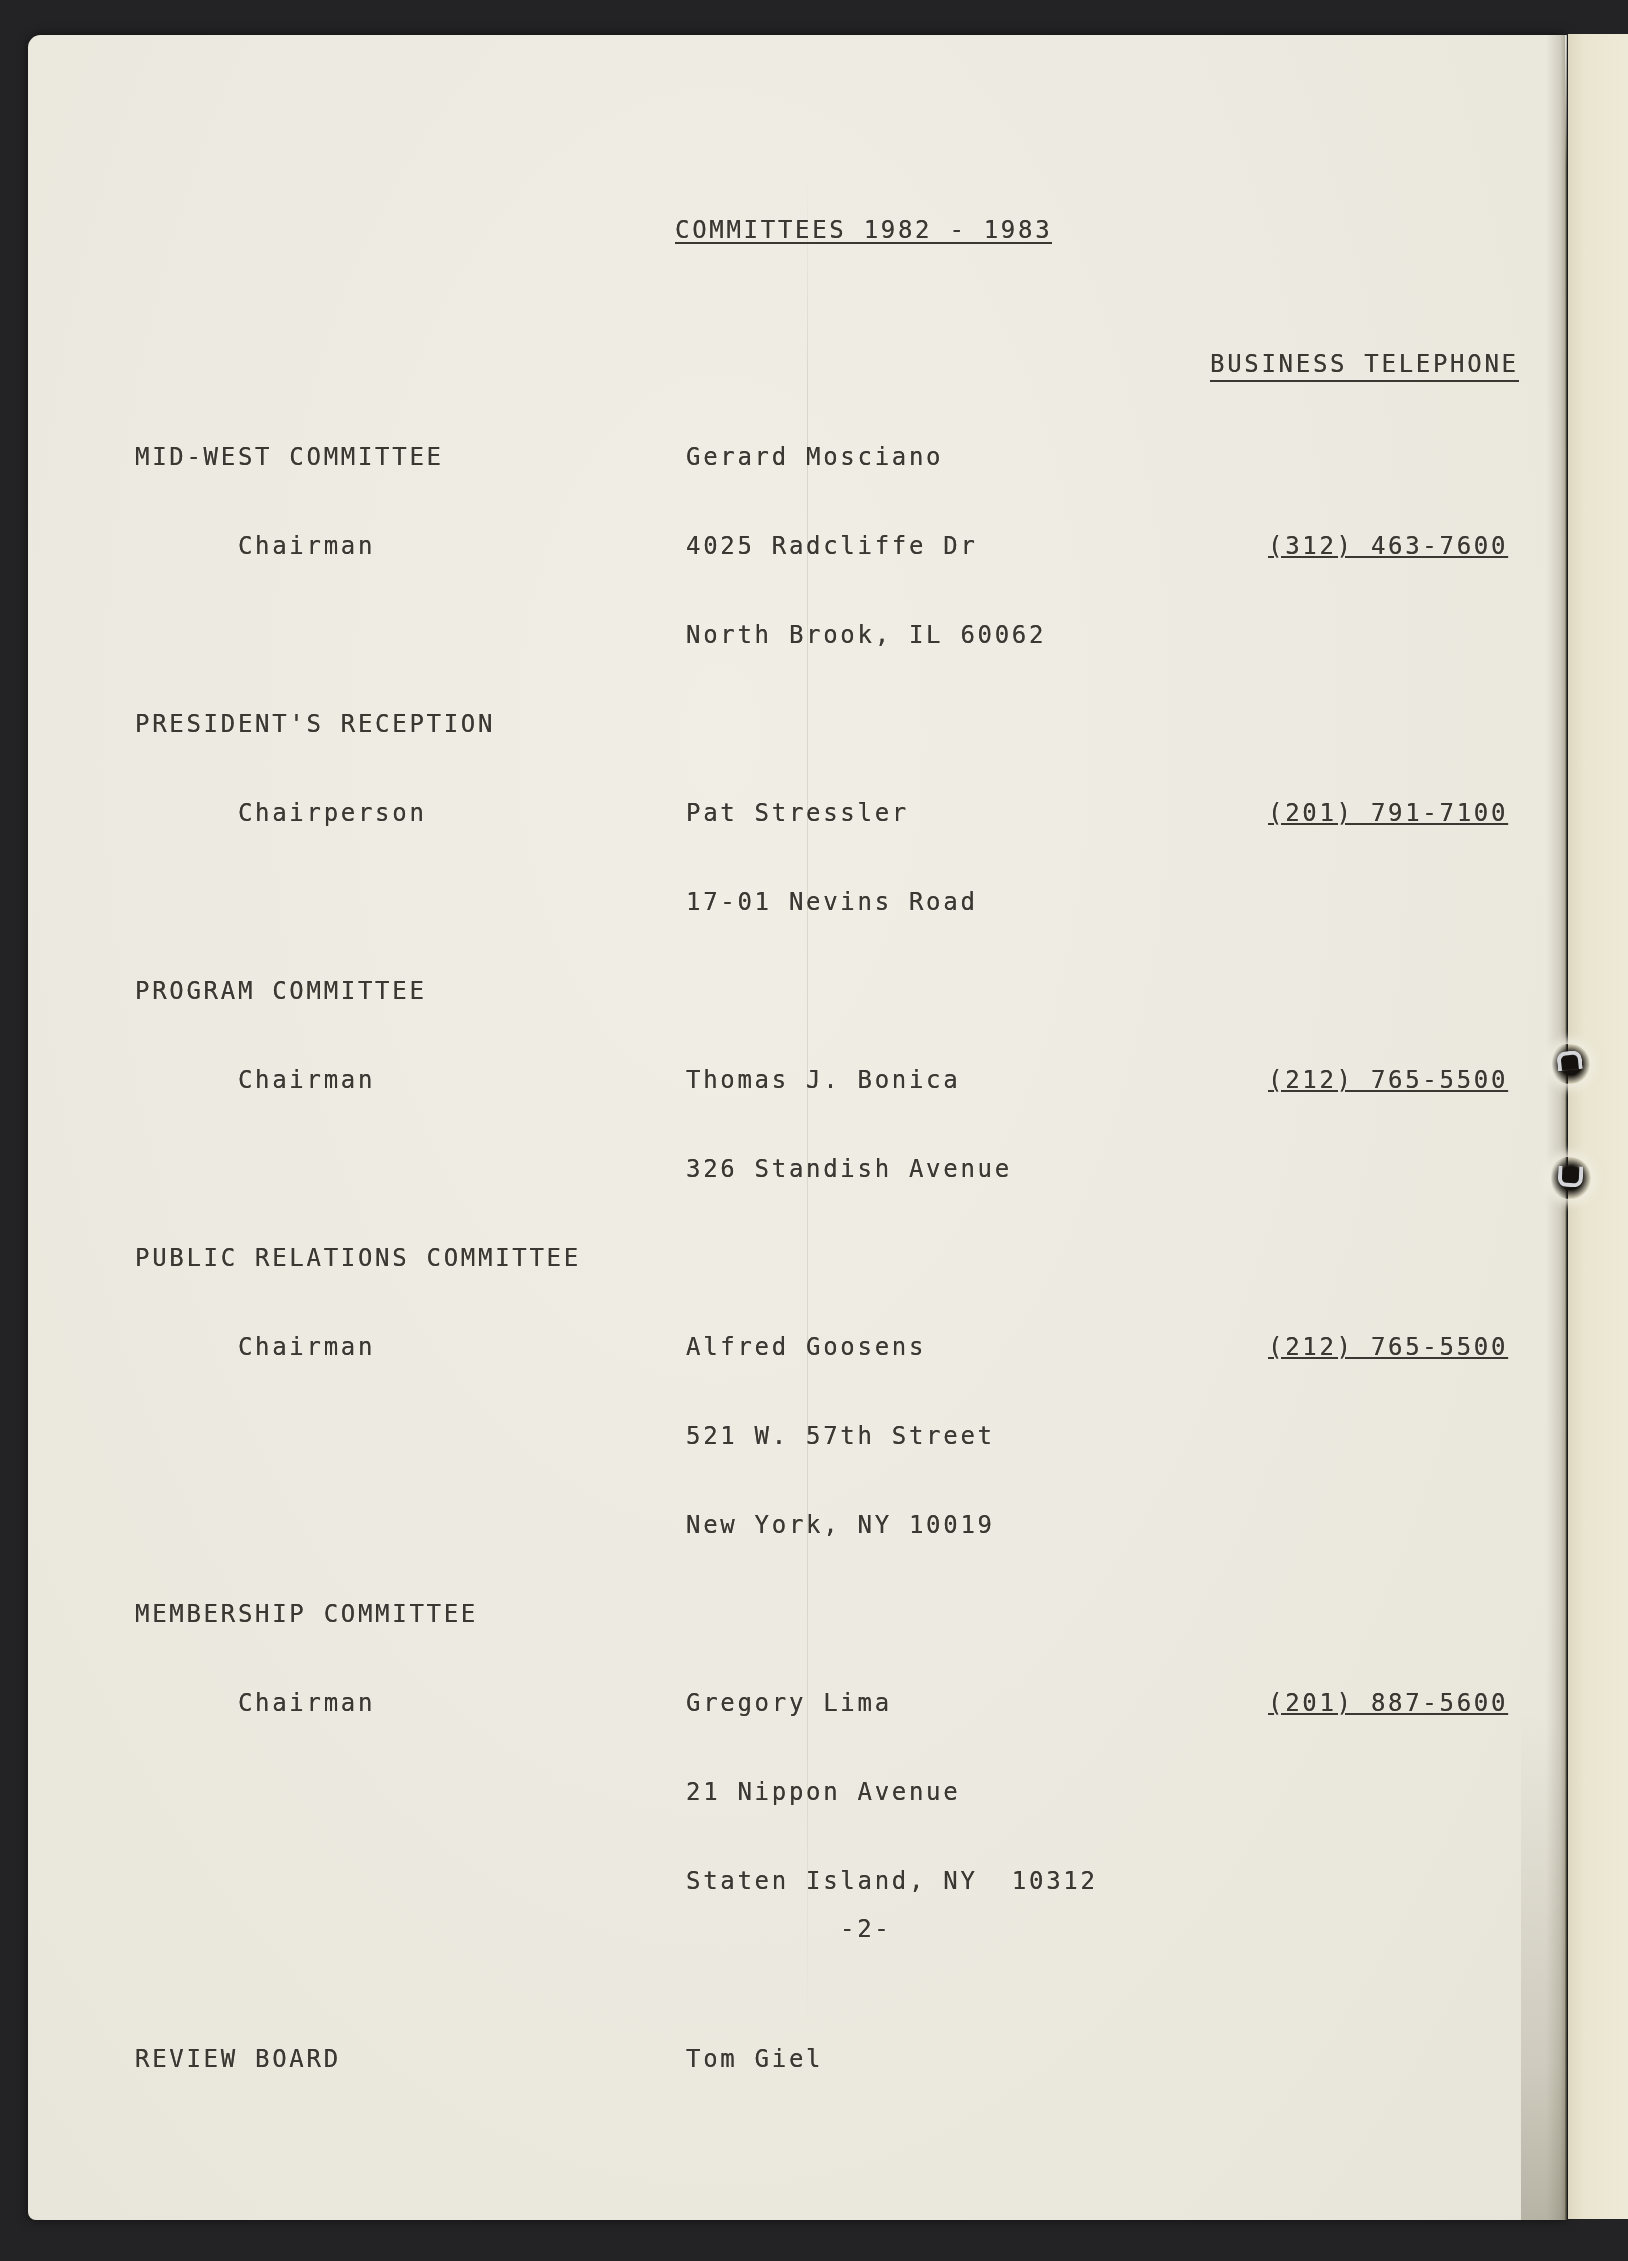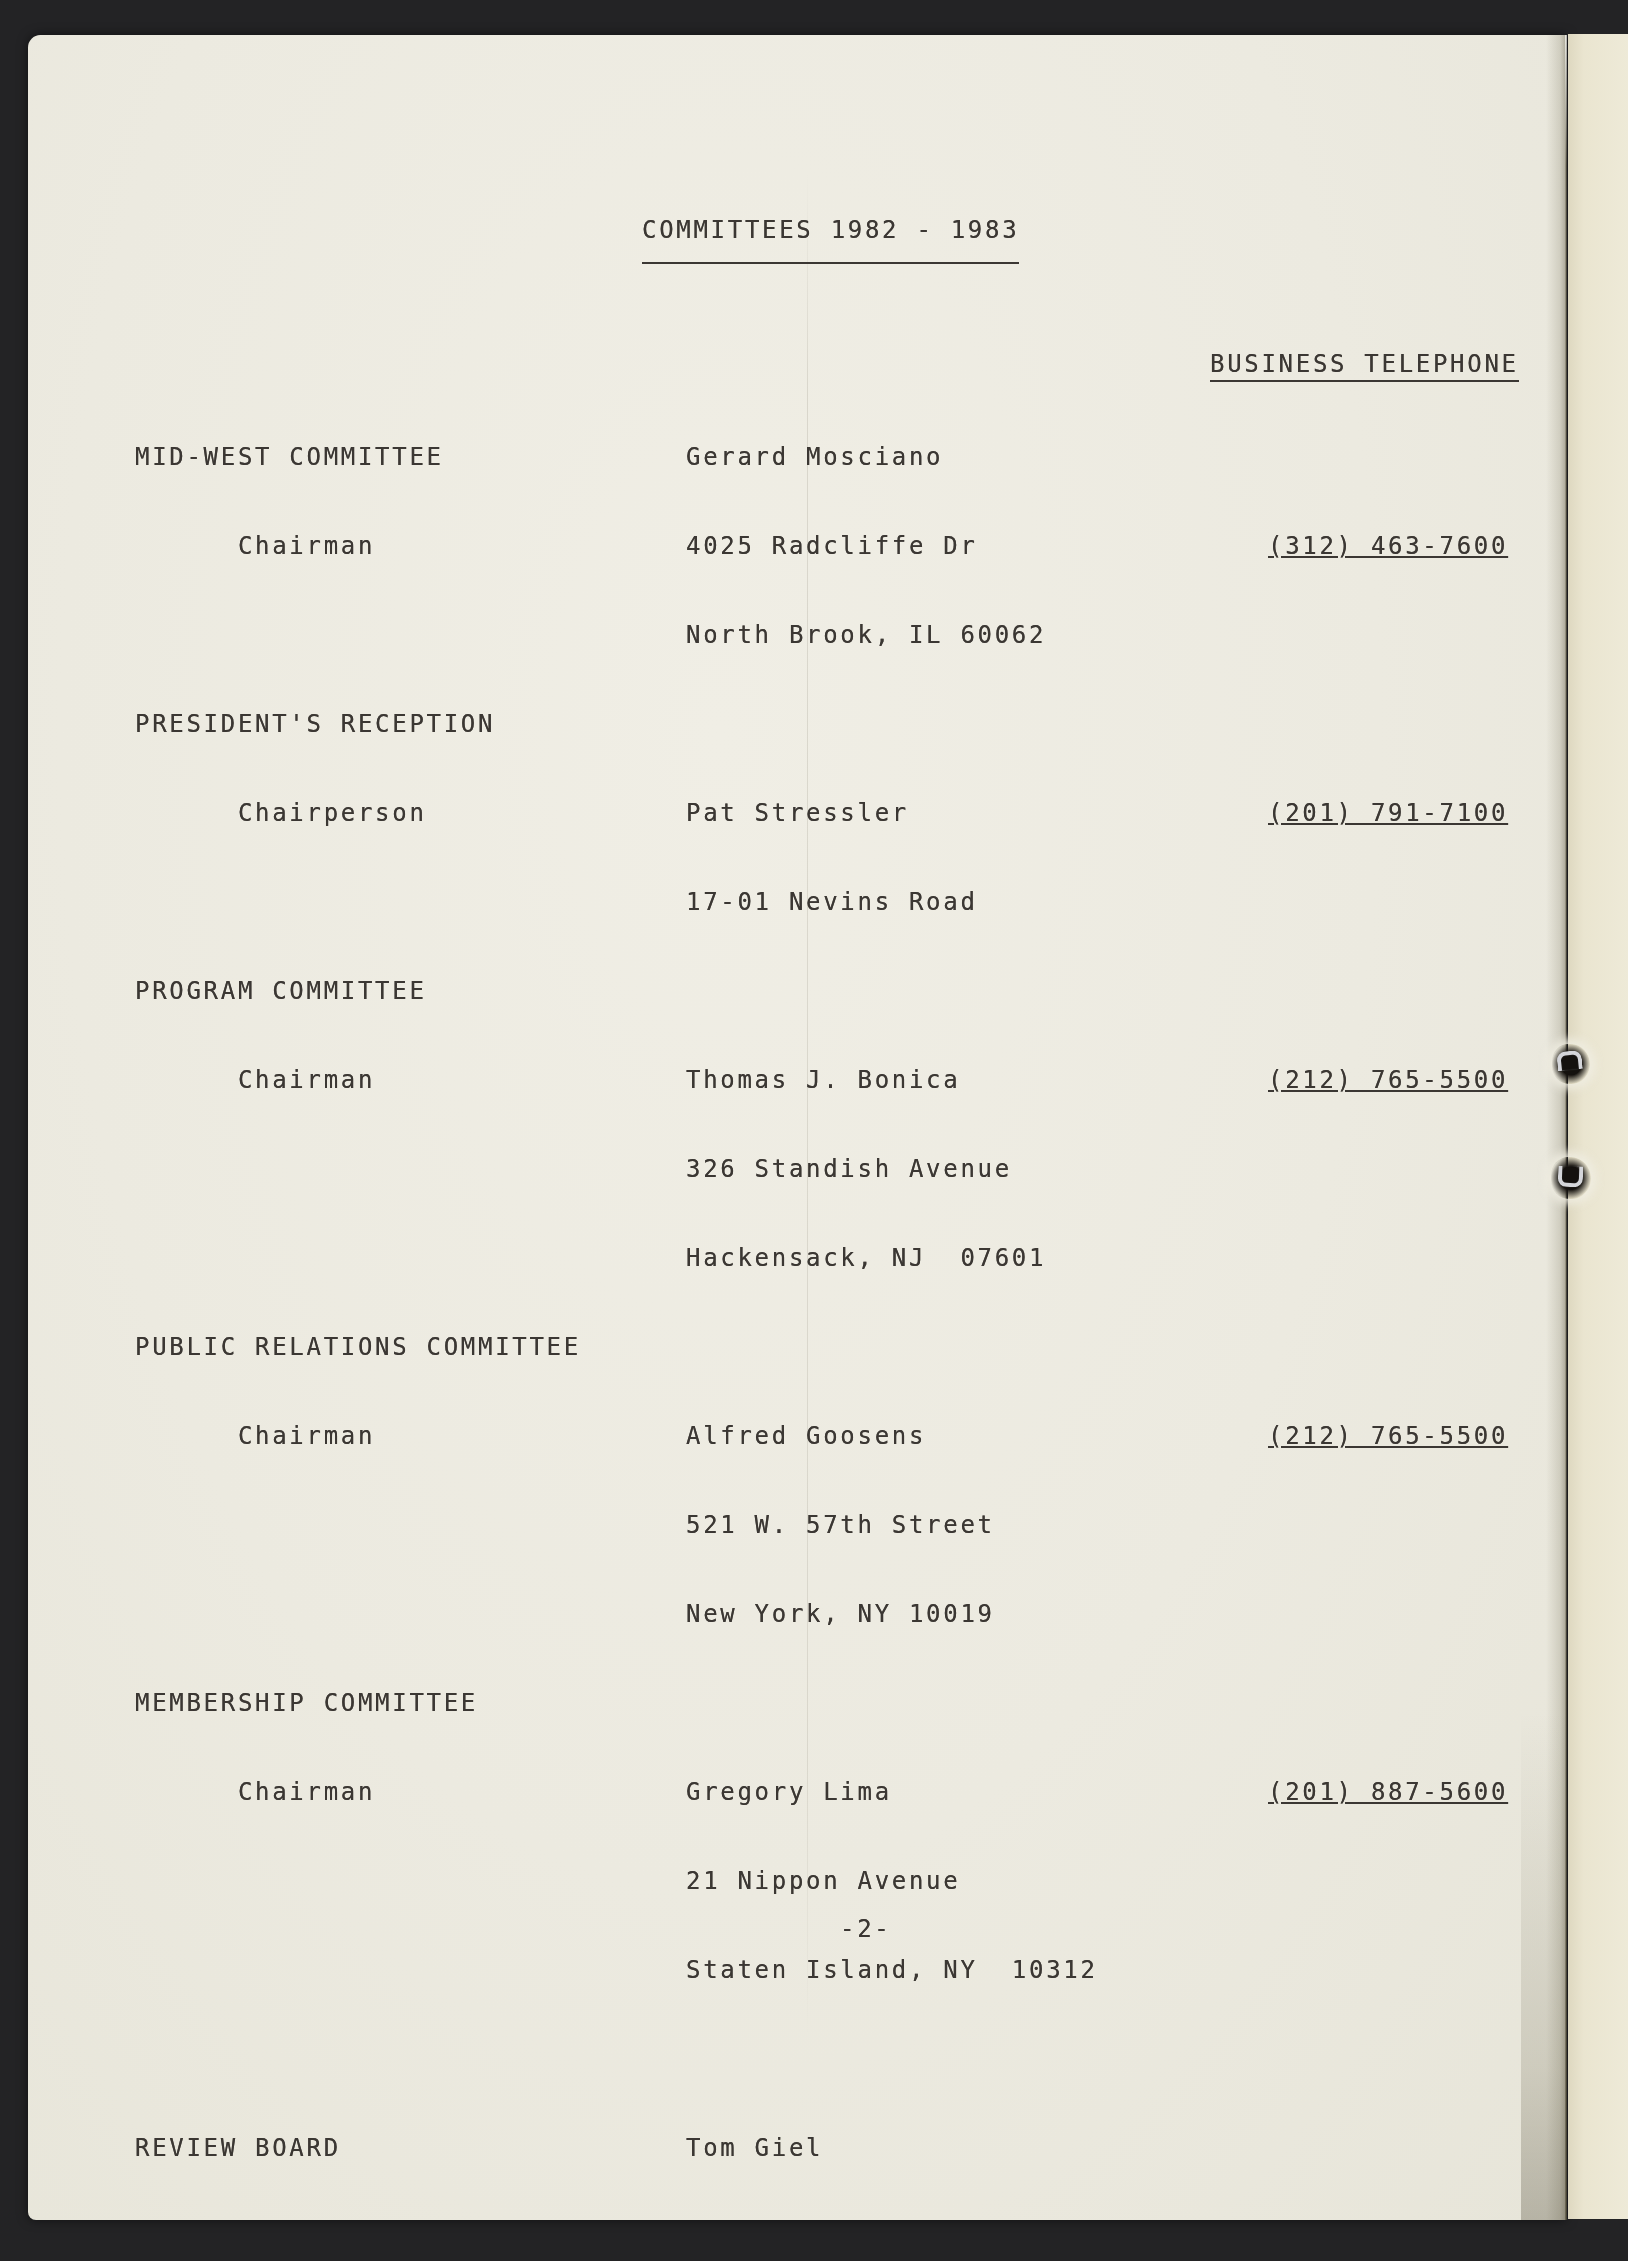--- a/index.html
+++ b/index.html
@@ -55,22 +55,22 @@
   .staple.bottom{border-top:none;border-radius:0 0 8.5px 8.5px;}
   
   .typewritten{
     color:#3b3733;
     font-size:24px;
     letter-spacing:2.7px;
     white-space:pre;
     text-shadow:0 0 0.6px rgba(59,55,51,0.75);
   }
   .doc-title{
-    position:absolute;left:614px;top:183px;line-height:24px;
-    padding-bottom:20px;border-bottom:2.8px solid #3b3733;
+    position:absolute;left:647px;top:183px;line-height:24px;
+    padding-bottom:0;border-bottom:2.8px solid #3b3733;
   }
   .col-header{
     position:absolute;left:1182px;top:317px;line-height:24px;
     padding-bottom:4px;border-bottom:2.8px solid #3b3733;
   }
   .rows{position:absolute;left:0;top:350px;width:1538px;}
   .line{position:relative;height:33px;line-height:33px;}
   .line span{position:absolute;top:0;}
   .c1{left:107px;}
   .c2{left:658px;}
@@ -91,21 +91,20 @@
   <div class="rows typewritten">
     <div class="line"><span class="c1">MID-WEST COMMITTEE</span><span class="c2">Gerard Mosciano</span><span class="c3"></span></div>
     <div class="line"><span class="c1">      Chairman</span><span class="c2">4025 Radcliffe Dr</span><span class="c3">(312) 463-7600</span></div>
     <div class="line"><span class="c1"></span><span class="c2">North Brook, IL 60062</span><span class="c3"></span></div>
     <div class="line"><span class="c1">PRESIDENT'S RECEPTION</span><span class="c2"></span><span class="c3"></span></div>
     <div class="line"><span class="c1">      Chairperson</span><span class="c2">Pat Stressler</span><span class="c3">(201) 791-7100</span></div>
     <div class="line"><span class="c1"></span><span class="c2">17-01 Nevins Road</span><span class="c3"></span></div>
     <div class="line"><span class="c1">PROGRAM COMMITTEE</span><span class="c2"></span><span class="c3"></span></div>
     <div class="line"><span class="c1">      Chairman</span><span class="c2">Thomas J. Bonica</span><span class="c3">(212) 765-5500</span></div>
     <div class="line"><span class="c1"></span><span class="c2">326 Standish Avenue</span><span class="c3"></span></div>
-    <div class="line"><span class="c1"></span><span class="c2">Hackensack, NJ  07601</span><span class="c3"></span></div>
     <div class="line"><span class="c1">PUBLIC RELATIONS COMMITTEE</span><span class="c2"></span><span class="c3"></span></div>
     <div class="line"><span class="c1">      Chairman</span><span class="c2">Alfred Goosens</span><span class="c3">(212) 765-5500</span></div>
     <div class="line"><span class="c1"></span><span class="c2">521 W. 57th Street</span><span class="c3"></span></div>
     <div class="line"><span class="c1"></span><span class="c2">New York, NY 10019</span><span class="c3"></span></div>
     <div class="line"><span class="c1">MEMBERSHIP COMMITTEE</span><span class="c2"></span><span class="c3"></span></div>
     <div class="line"><span class="c1">      Chairman</span><span class="c2">Gregory Lima</span><span class="c3">(201) 887-5600</span></div>
     <div class="line"><span class="c1"></span><span class="c2">21 Nippon Avenue</span><span class="c3"></span></div>
     <div class="line"><span class="c1"></span><span class="c2">Staten Island, NY  10312</span><span class="c3"></span></div>
     <div class="line"><span class="c1"></span><span class="c2"></span><span class="c3"></span></div>
     <div class="line"><span class="c1">REVIEW BOARD</span><span class="c2">Tom Giel</span><span class="c3"></span></div>

